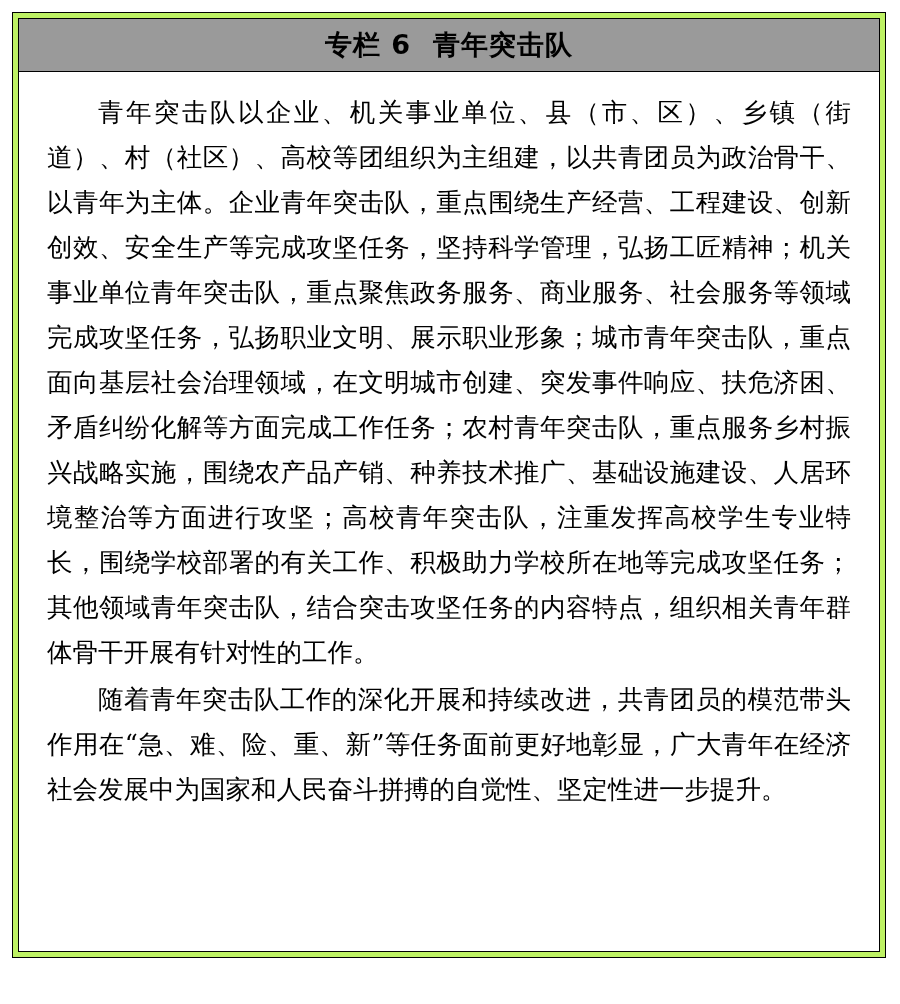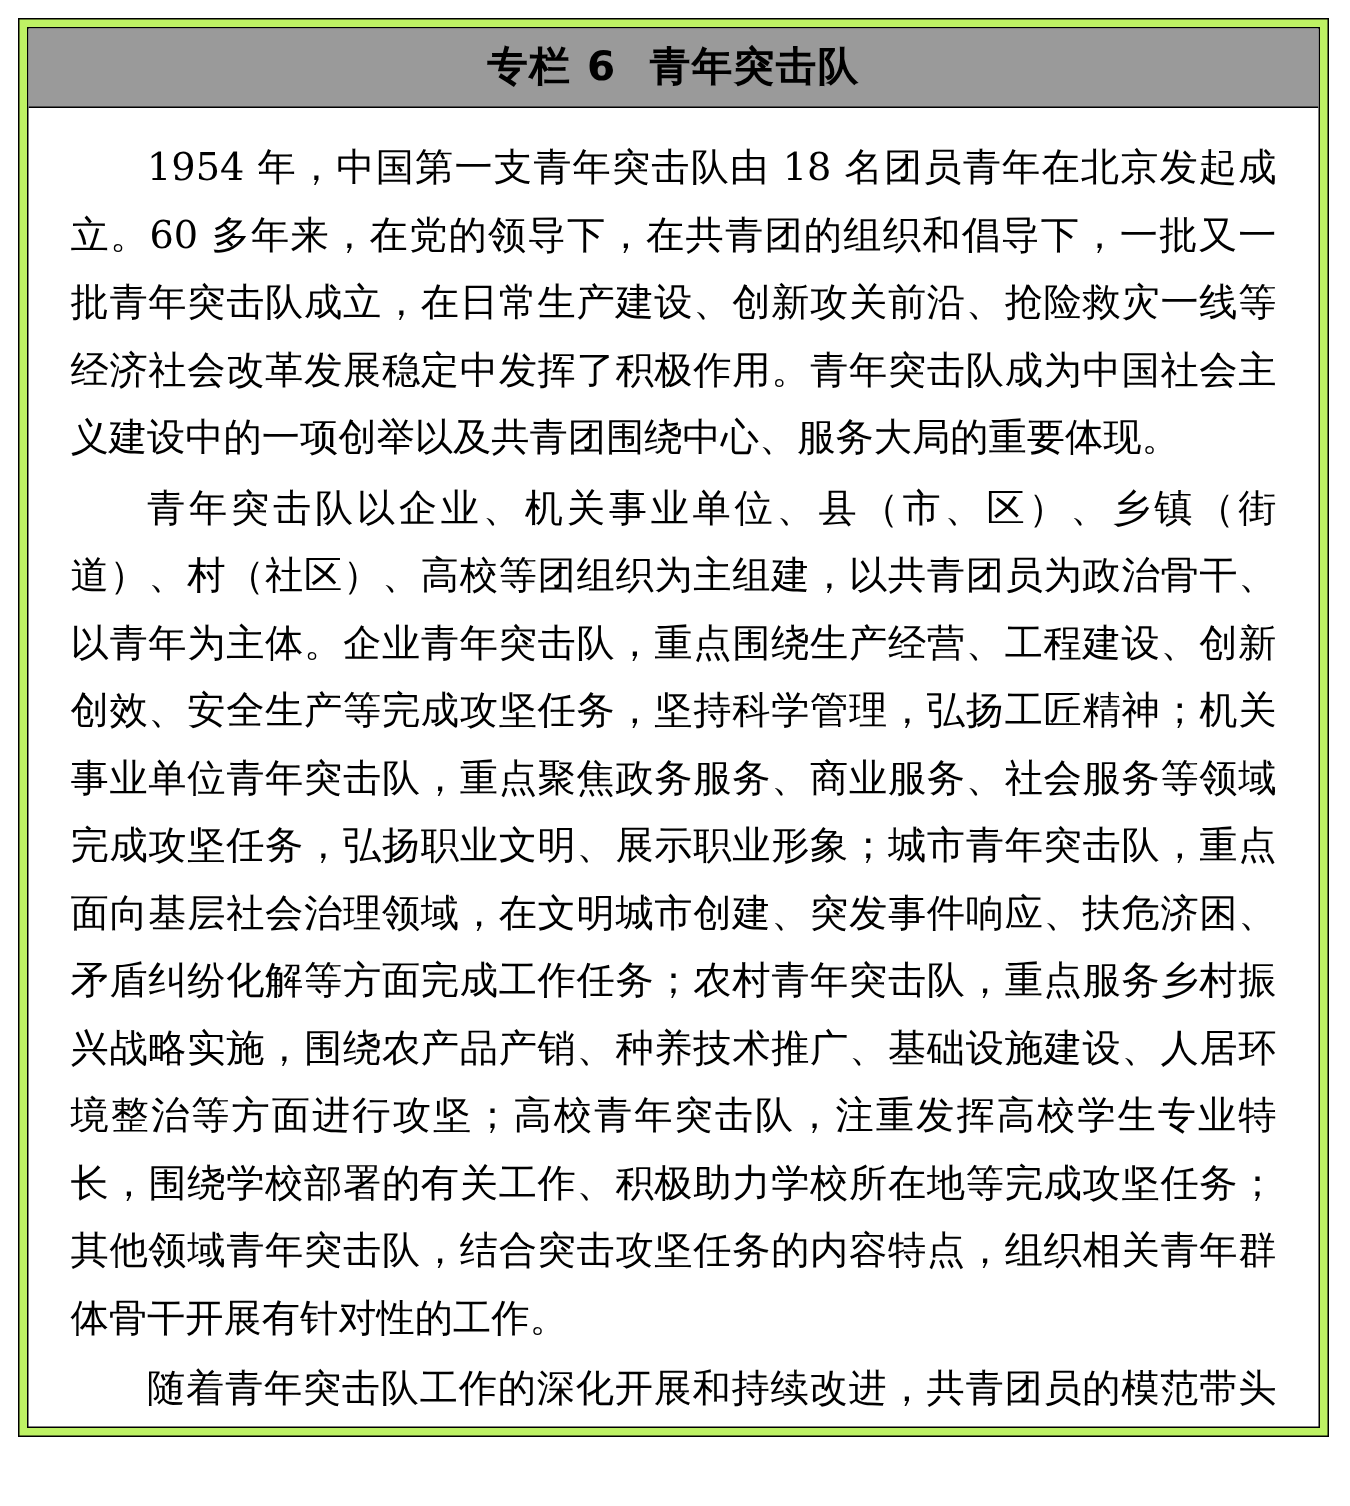--- a/index.html
+++ b/index.html
@@ -68,19 +68,18 @@
 <body>
 
 <div class="box">
   <div class="box-inner">
 
     <div class="title-bar">
       <span>专栏 6</span><span class="sep"></span><span>青年突击队</span>
     </div>
 
     <div class="content">
-      <p class="para">1954 年，中国第一支青年突击队由 18 名团员青年在北京发起成立。60 多年来，在党的领导下，在共青团的组织和倡导下，一批又一批青年突击队成立，在日常生产建设、创新攻关前沿、抢险救灾一线等经济社会改革发展稳定中发挥了积极作用。青年突击队成为中国社会主义建设中的一项创举以及共青团围绕中心、服务大局的重要体现。</p>
       <p class="para">青年突击队以企业、机关事业单位、县（市、区）、乡镇（街道）、村（社区）、高校等团组织为主组建，以共青团员为政治骨干、以青年为主体。企业青年突击队，重点围绕生产经营、工程建设、创新创效、安全生产等完成攻坚任务，坚持科学管理，弘扬工匠精神；机关事业单位青年突击队，重点聚焦政务服务、商业服务、社会服务等领域完成攻坚任务，弘扬职业文明、展示职业形象；城市青年突击队，重点面向基层社会治理领域，在文明城市创建、突发事件响应、扶危济困、矛盾纠纷化解等方面完成工作任务；农村青年突击队，重点服务乡村振兴战略实施，围绕农产品产销、种养技术推广、基础设施建设、人居环境整治等方面进行攻坚；高校青年突击队，注重发挥高校学生专业特长，围绕学校部署的有关工作、积极助力学校所在地等完成攻坚任务；其他领域青年突击队，结合突击攻坚任务的内容特点，组织相关青年群体骨干开展有针对性的工作。</p>
       <p class="para">随着青年突击队工作的深化开展和持续改进，共青团员的模范带头作用在“急、难、险、重、新”等任务面前更好地彰显，广大青年在经济社会发展中为国家和人民奋斗拼搏的自觉性、坚定性进一步提升。</p>
     </div>
 
   </div>
 </div>
 
 </body></html>

